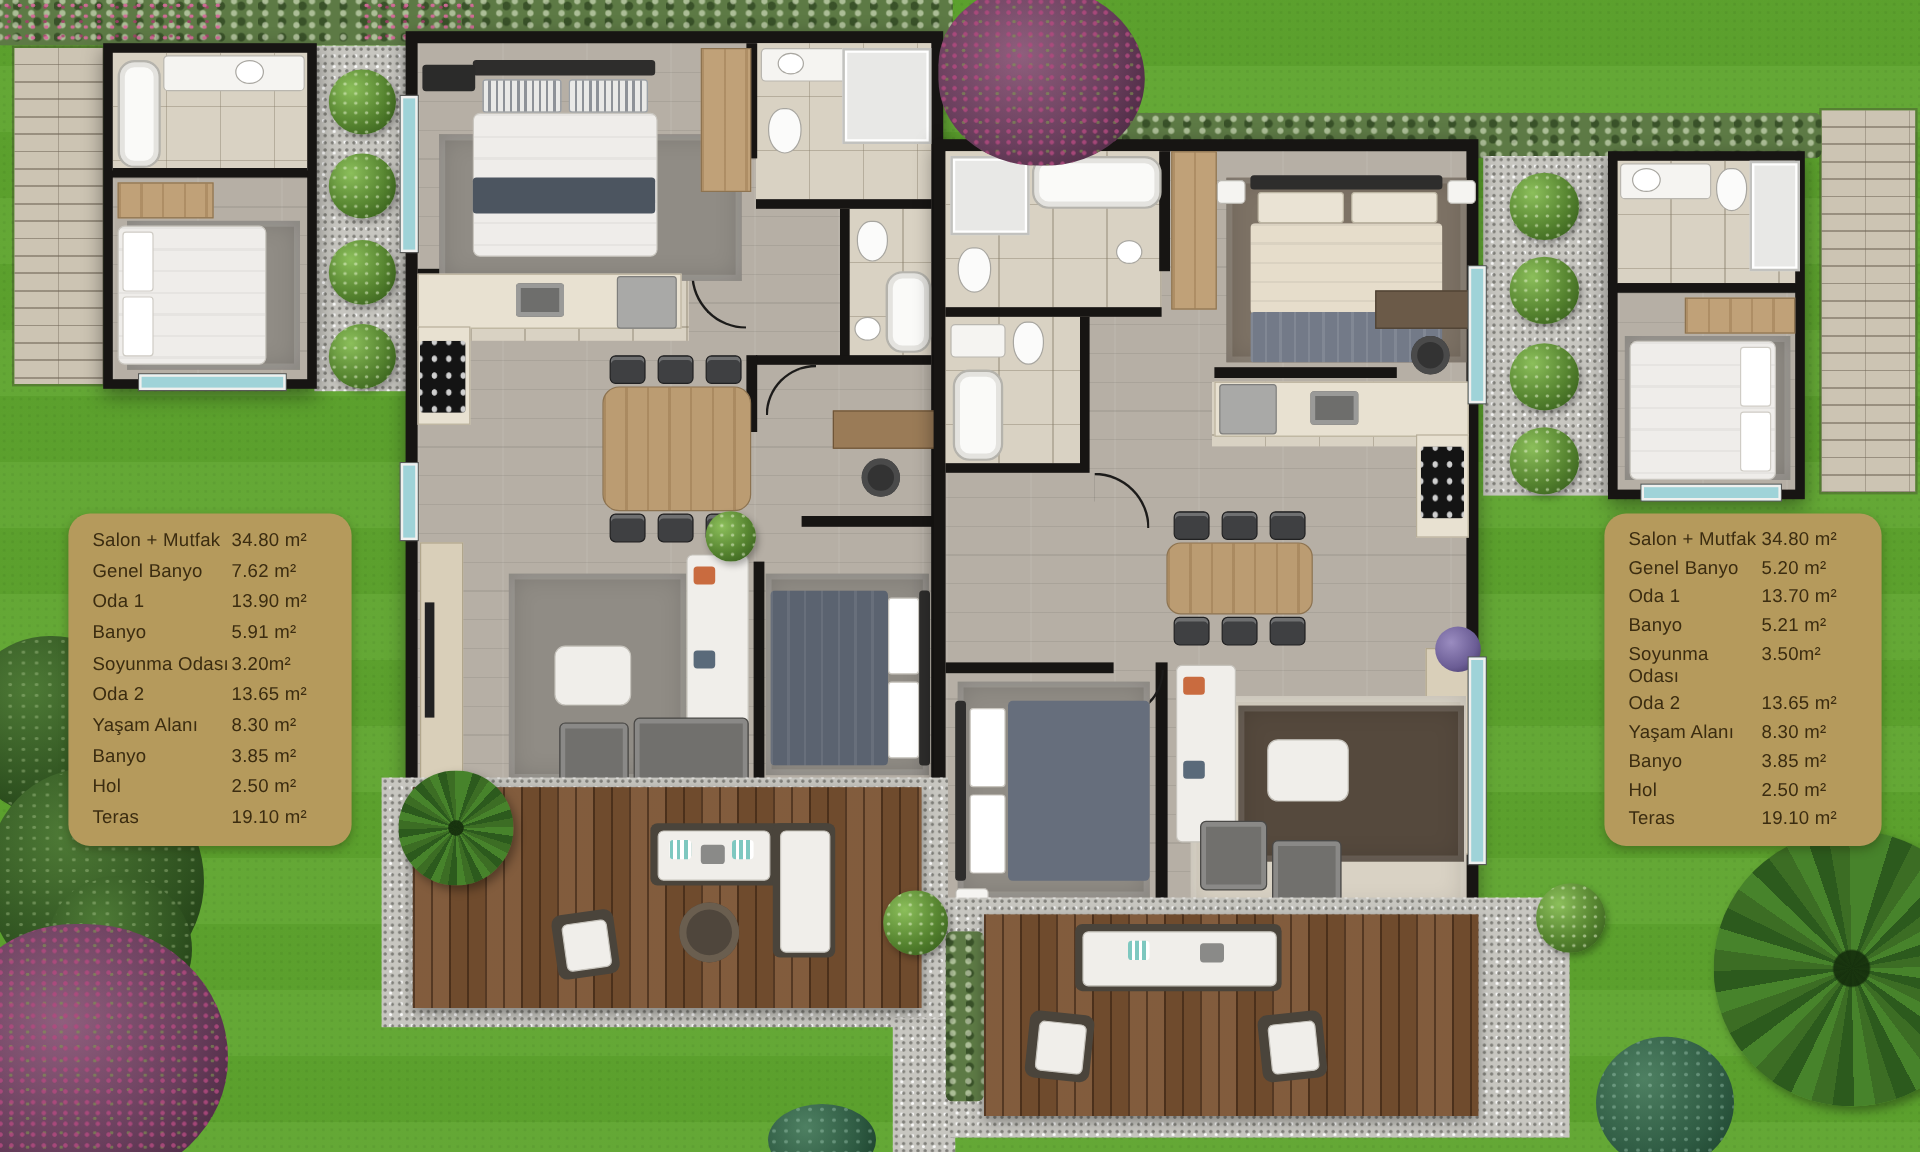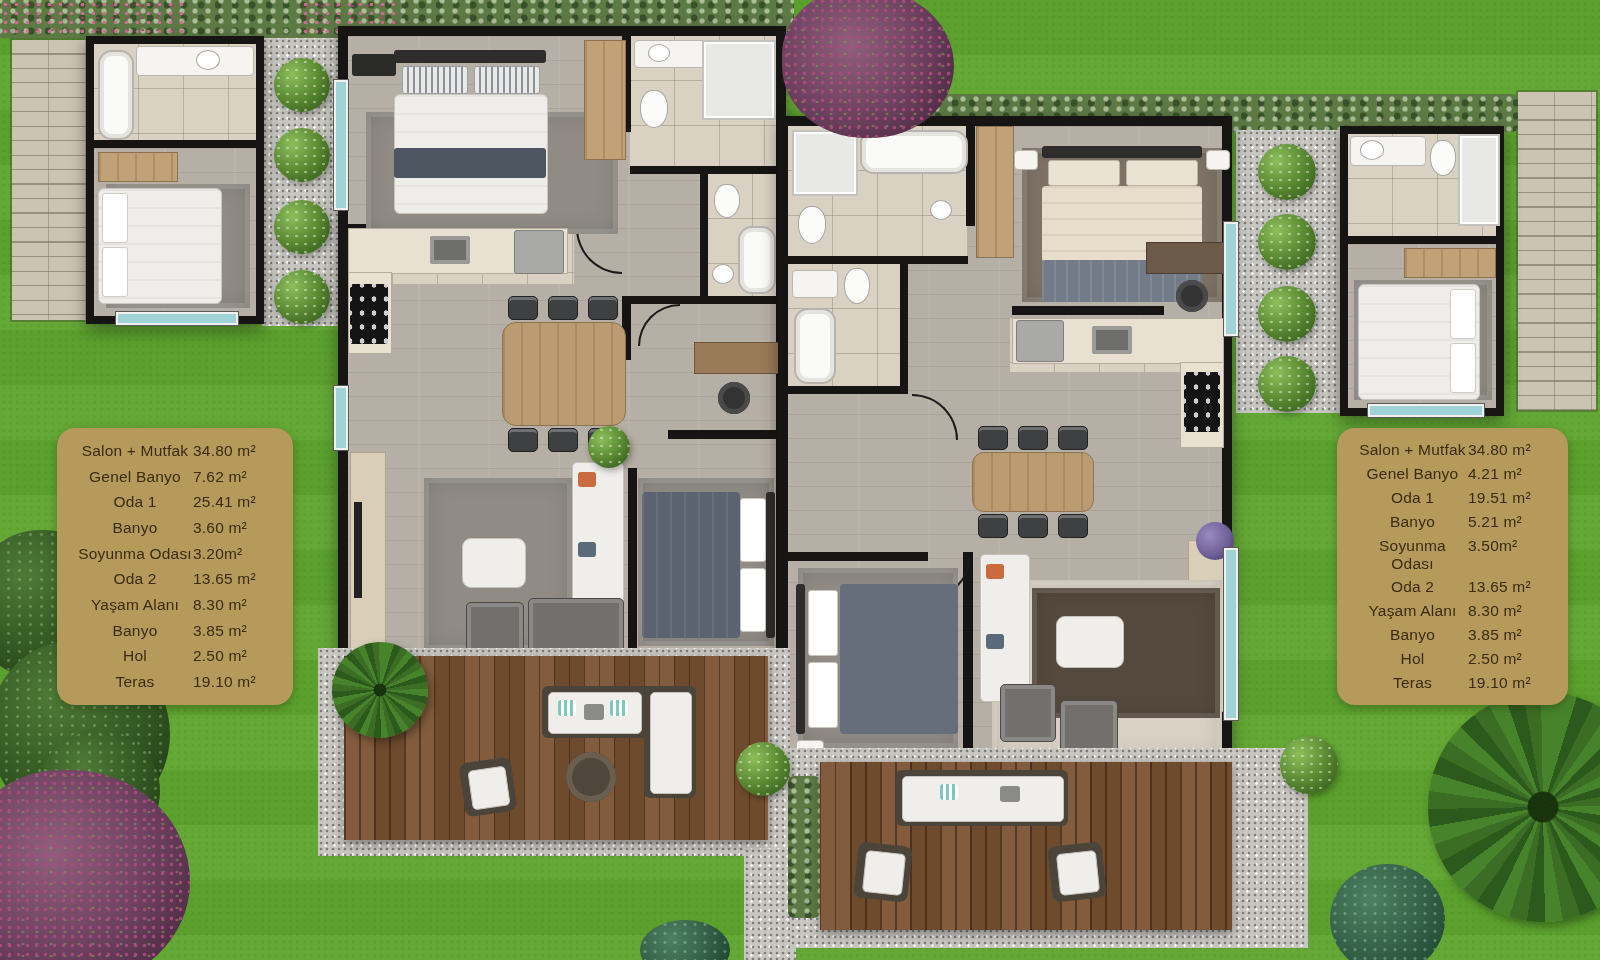--- a/index.html
+++ b/index.html
@@ -80,21 +80,21 @@
       repeating-conic-gradient(from 8deg, #47832b 0 9deg, #2c5a1d 9deg 18deg, #3c6d24 18deg 27deg);
       box-shadow:3px 4px 8px rgba(0,0,0,.35);}
   .shrubteal{border-radius:50%;background:radial-gradient(circle at 35% 32%, #4e8062, #2e5a42 62%, #1f4630 88%);}
   .shrubteal::after{content:"";position:absolute;inset:0;border-radius:50%;
       background-image:radial-gradient(rgba(180,220,200,.35) 1.2px, transparent 2px);background-size:10px 9px;}
   
   .legend{background:#b59a5c;border-radius:18px;box-shadow:0 3px 8px rgba(30,40,10,.35);
       display:flex;flex-direction:column;justify-content:space-around;
       padding:10px 8px 10px 20px;box-sizing:border-box;z-index:30;}
   .lrow{display:flex;align-items:baseline;color:#3b2c10;font-size:15.5px;letter-spacing:.2px;}
-  .ll{flex:1;text-align:center;}
+  .ll{flex:1;}
   .lv{width:92px;text-align:left;}
 </style>
 </head>
 <body>
 
 <div id="stage">
 
   <div class="x paver" style="left:12px;top:40px;width:74px;height:280px"></div>
   <div class="x paver" style="left:1518px;top:92px;width:78px;height:318px"></div>
 
@@ -344,25 +344,25 @@
     <div class="lrow">
         <span class="ll">Salon + Mutfak</span>
         <span class="lv">34.80 m²</span>
       </div>
     <div class="lrow">
         <span class="ll">Genel Banyo</span>
         <span class="lv">7.62 m²</span>
       </div>
     <div class="lrow">
         <span class="ll">Oda 1</span>
-        <span class="lv">25.41 m²</span>
+        <span class="lv">13.90 m²</span>
       </div>
     <div class="lrow">
         <span class="ll">Banyo</span>
-        <span class="lv">3.60 m²</span>
+        <span class="lv">5.91 m²</span>
       </div>
     <div class="lrow">
         <span class="ll">Soyunma Odası</span>
         <span class="lv">3.20m²</span>
       </div>
     <div class="lrow">
         <span class="ll">Oda 2</span>
         <span class="lv">13.65 m²</span>
       </div>
     <div class="lrow">
@@ -383,25 +383,25 @@
       </div>
   </div>
 
   <div class="x legend" style="left:1337px;top:428px;width:231px;height:277px">
     <div class="lrow">
         <span class="ll">Salon + Mutfak</span>
         <span class="lv">34.80 m²</span>
       </div>
     <div class="lrow">
         <span class="ll">Genel Banyo</span>
-        <span class="lv">4.21 m²</span>
+        <span class="lv">5.20 m²</span>
       </div>
     <div class="lrow">
         <span class="ll">Oda 1</span>
-        <span class="lv">19.51 m²</span>
+        <span class="lv">13.70 m²</span>
       </div>
     <div class="lrow">
         <span class="ll">Banyo</span>
         <span class="lv">5.21 m²</span>
       </div>
     <div class="lrow">
         <span class="ll">Soyunma Odası</span>
         <span class="lv">3.50m²</span>
       </div>
     <div class="lrow">

